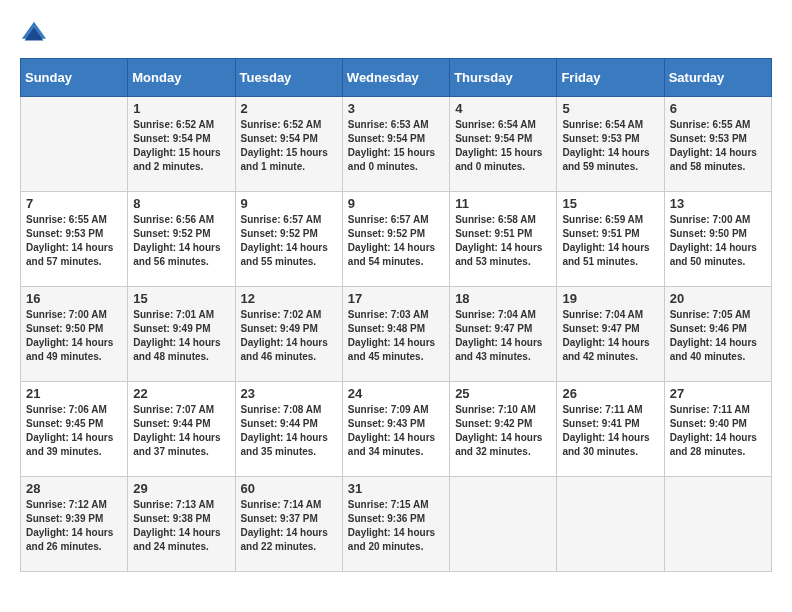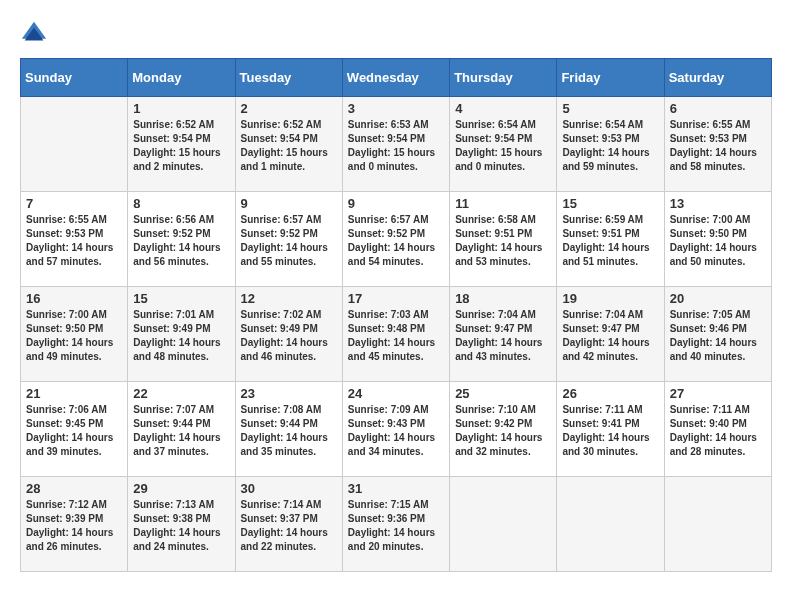--- a/index.html
+++ b/index.html
@@ -242,21 +242,21 @@
         <tr>
           <td>
             <span class="day-number">28</span>
             <div class="day-info">Sunrise: 7:12 AM<br>Sunset: 9:39 PM<br>Daylight: 14 hours<br>and 26 minutes.</div>
           </td>
           <td>
             <span class="day-number">29</span>
             <div class="day-info">Sunrise: 7:13 AM<br>Sunset: 9:38 PM<br>Daylight: 14 hours<br>and 24 minutes.</div>
           </td>
           <td>
-            <span class="day-number">30</span>
+            <span class="day-number">60</span>
             <div class="day-info">Sunrise: 7:14 AM<br>Sunset: 9:37 PM<br>Daylight: 14 hours<br>and 22 minutes.</div>
           </td>
           <td>
             <span class="day-number">31</span>
             <div class="day-info">Sunrise: 7:15 AM<br>Sunset: 9:36 PM<br>Daylight: 14 hours<br>and 20 minutes.</div>
           </td>
           <td></td>
           <td></td>
           <td></td>
         </tr>

